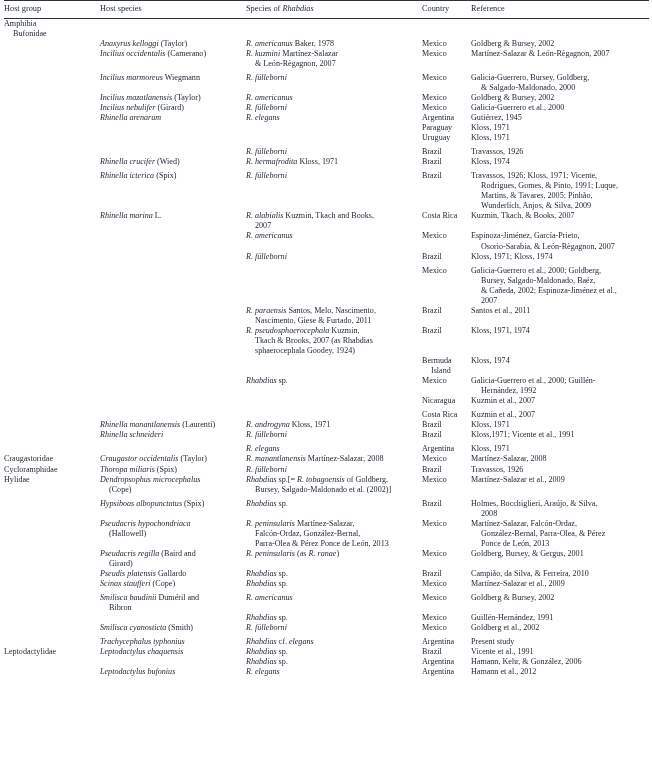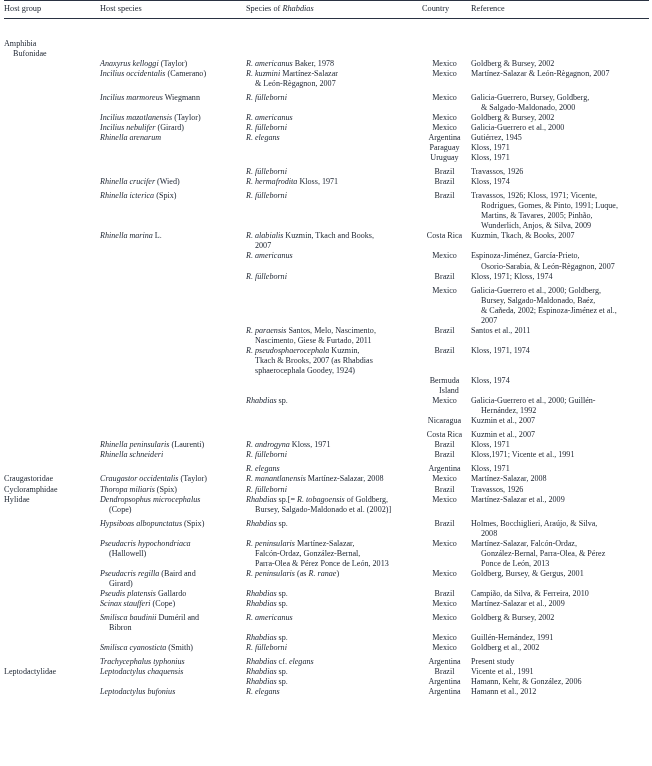--- a/index.html
+++ b/index.html
@@ -45,27 +45,27 @@
     font-size: 8.3px;
     white-space: nowrap;
   }
   tbody td {
     vertical-align: top;
     text-align: left;
     padding: 0 4px 0 0;
     font-size: 8.1px;
   }
   tbody tr.spacer-row td { height: 4px; line-height: 4px; font-size: 0; }
-  tbody tr:first-child td { padding-top: 20px; }
+  tbody tr:first-child td { padding-top: 0; }
 
   .ital { font-style: italic; }
   .blockline { display: block; }
   .ind-sub { display: block; padding-left: 9px; font-family: Liberation Serif, serif; }
   .ind-sub2 { display: block; padding-left: 10px; }
-  td.col-country { white-space: normal; text-align: center; }
+  td.col-country { white-space: normal; }
 </style>
 </head>
 <body>
 
 <div id="table-root">
   <table class="rhabdias-table">
     <colgroup>
       <col class="c-group">
       <col class="c-host">
       <col class="c-sp">
@@ -417,21 +417,21 @@
           <td class="col-country">
             <span class="blockline">Costa Rica</span>
           </td>
           <td>
             <span class="blockline">Kuzmin et al., 2007</span>
           </td>
         </tr>
         <tr>
           <td></td>
           <td>
-            <span class="blockline"><span class="ital">Rhinella peninsularis</span><span> (Laurenti)</span></span>
+            <span class="blockline"><span class="ital">Rhinella manantlanensis</span><span> (Laurenti)</span></span>
           </td>
           <td>
             <span class="blockline"><span class="ital">R. androgyna</span><span> Kloss, 1971</span></span>
           </td>
           <td class="col-country">
             <span class="blockline">Brazil</span>
           </td>
           <td>
             <span class="blockline">Kloss, 1971</span>
           </td>

